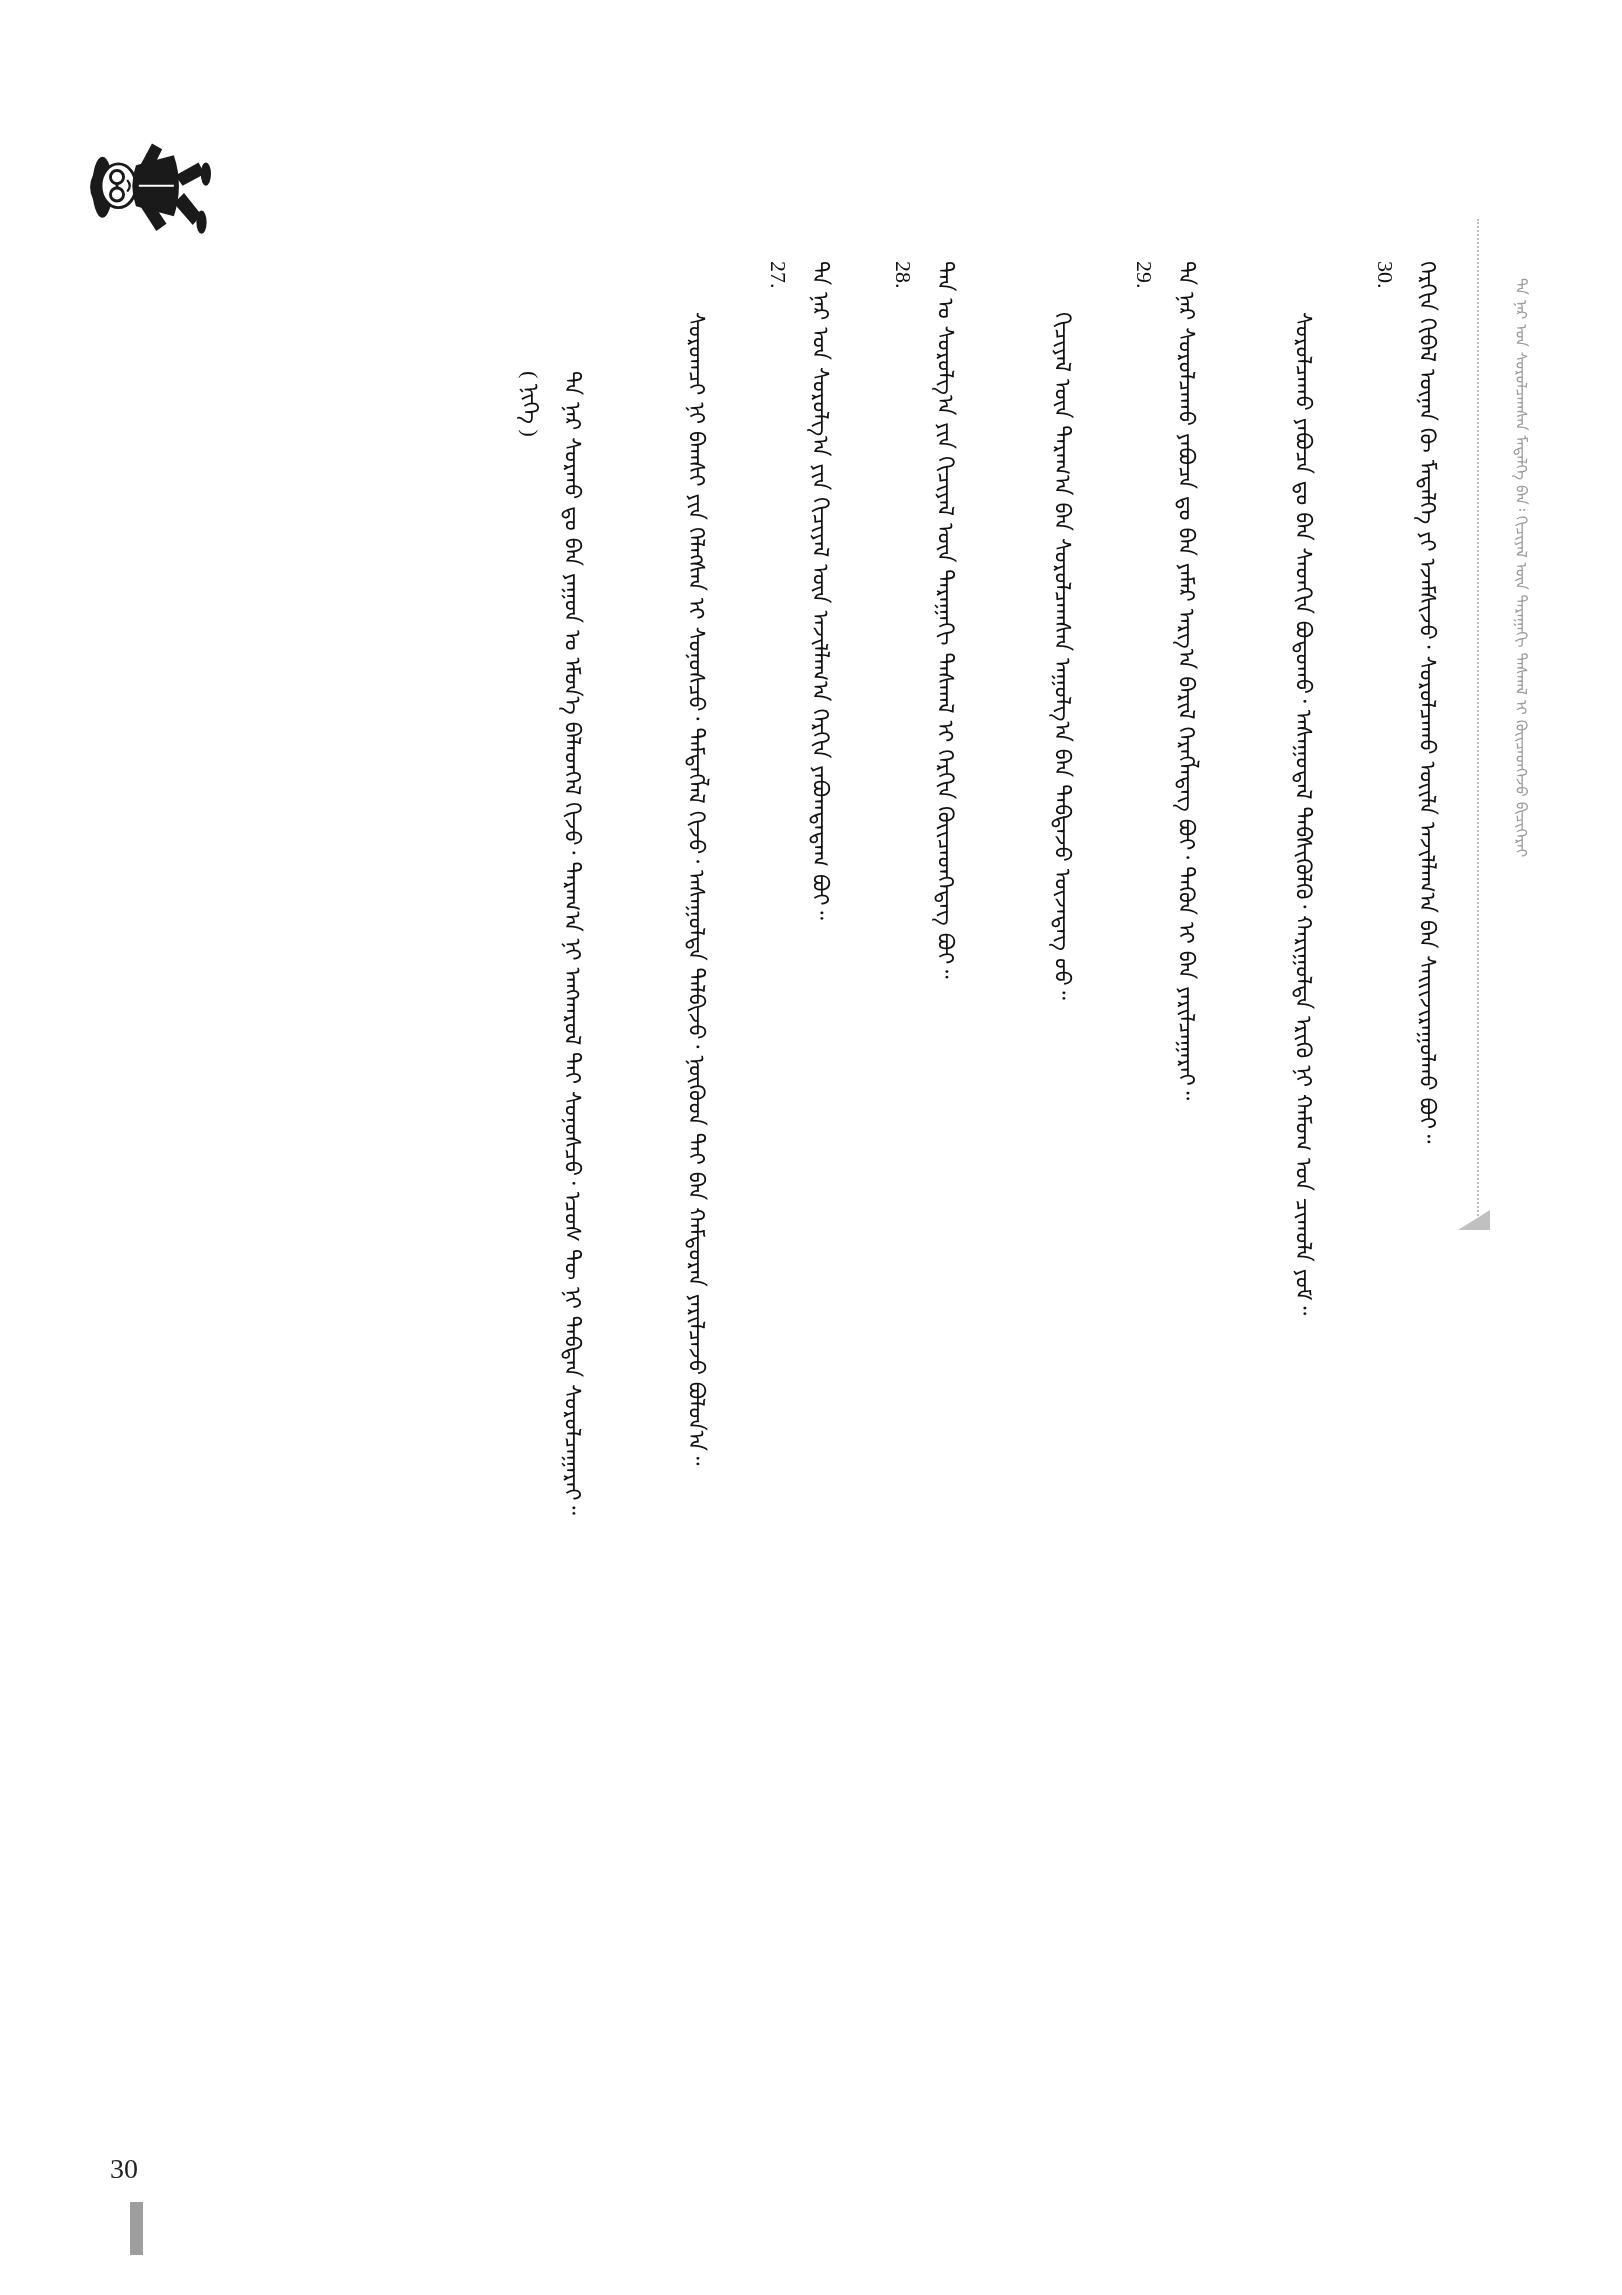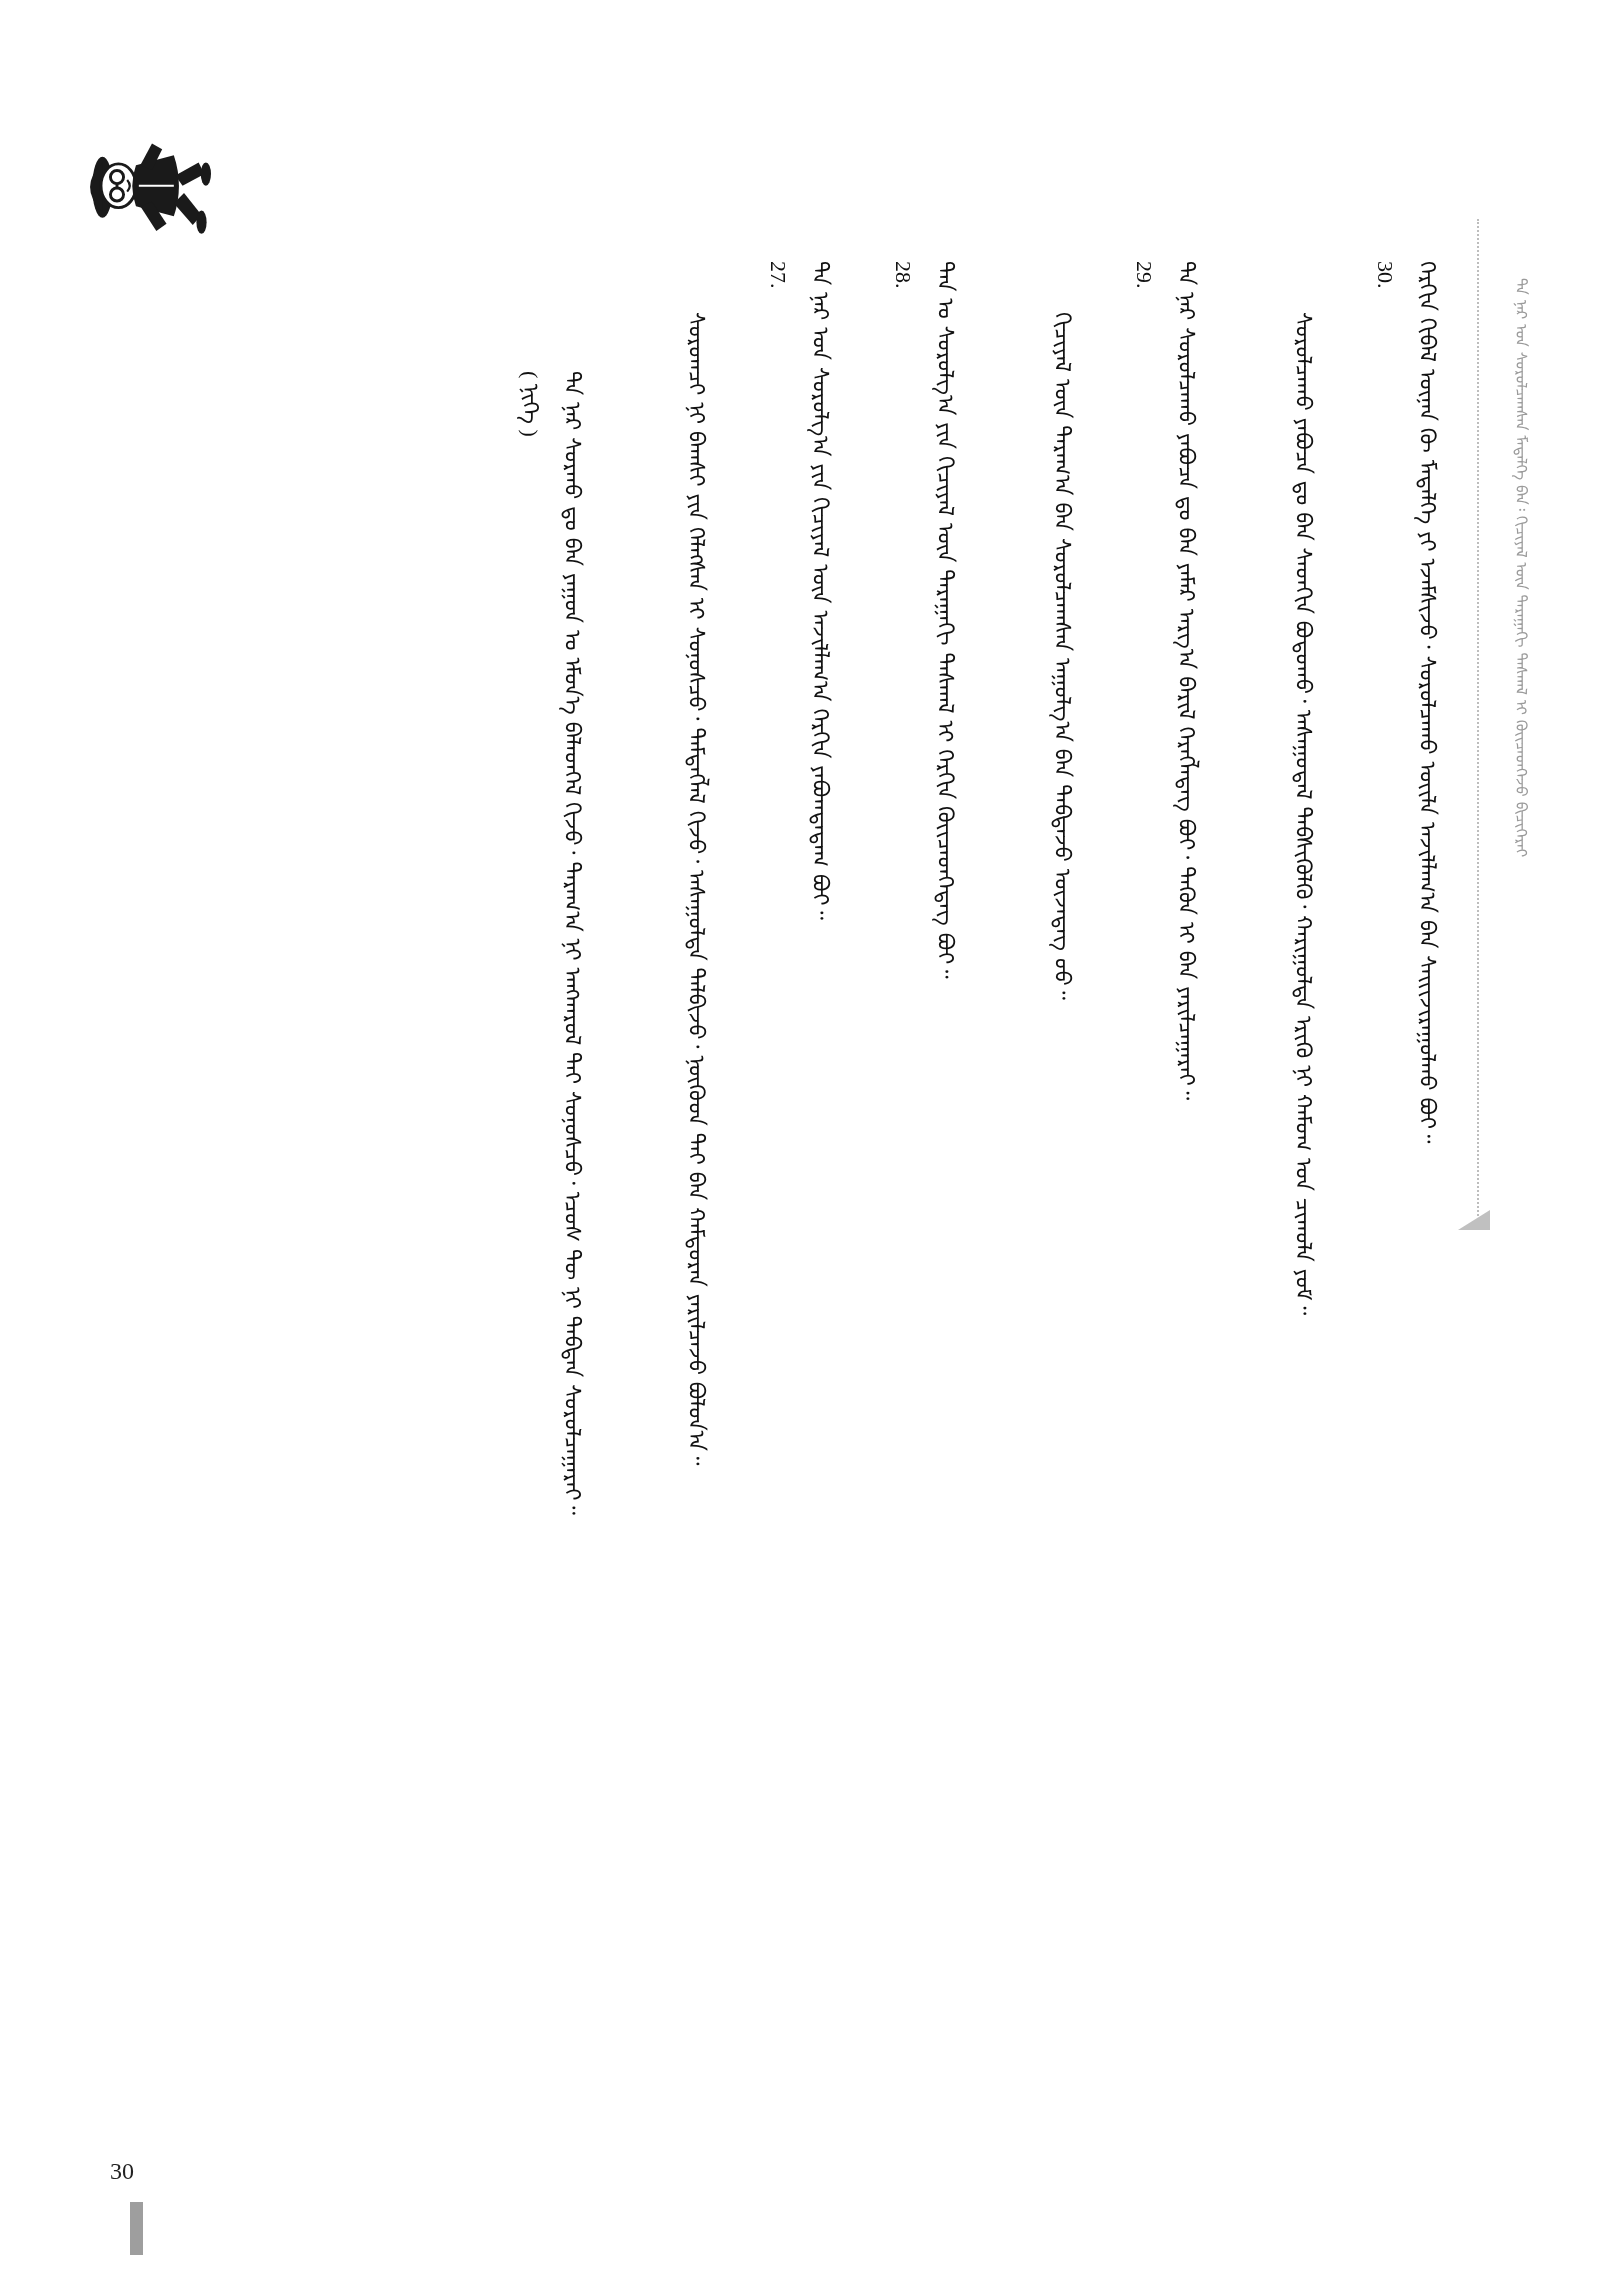--- a/index.html
+++ b/index.html
@@ -100,21 +100,21 @@
     transform: rotate(-90deg);
     transform-origin: center center;
   }
 
   
   .page-number {
     position: absolute;
     bottom: 110px;
     left: 110px;
     font-family: "Liberation Serif", serif;
-    font-size: 24px;
+    font-size: 28px;
     color: #222222;
   }
   .page-bar {
     position: absolute;
     bottom: 40px;
     left: 130px;
     width: 13px;
     height: 53px;
     background: #9e9e9e;
   }

